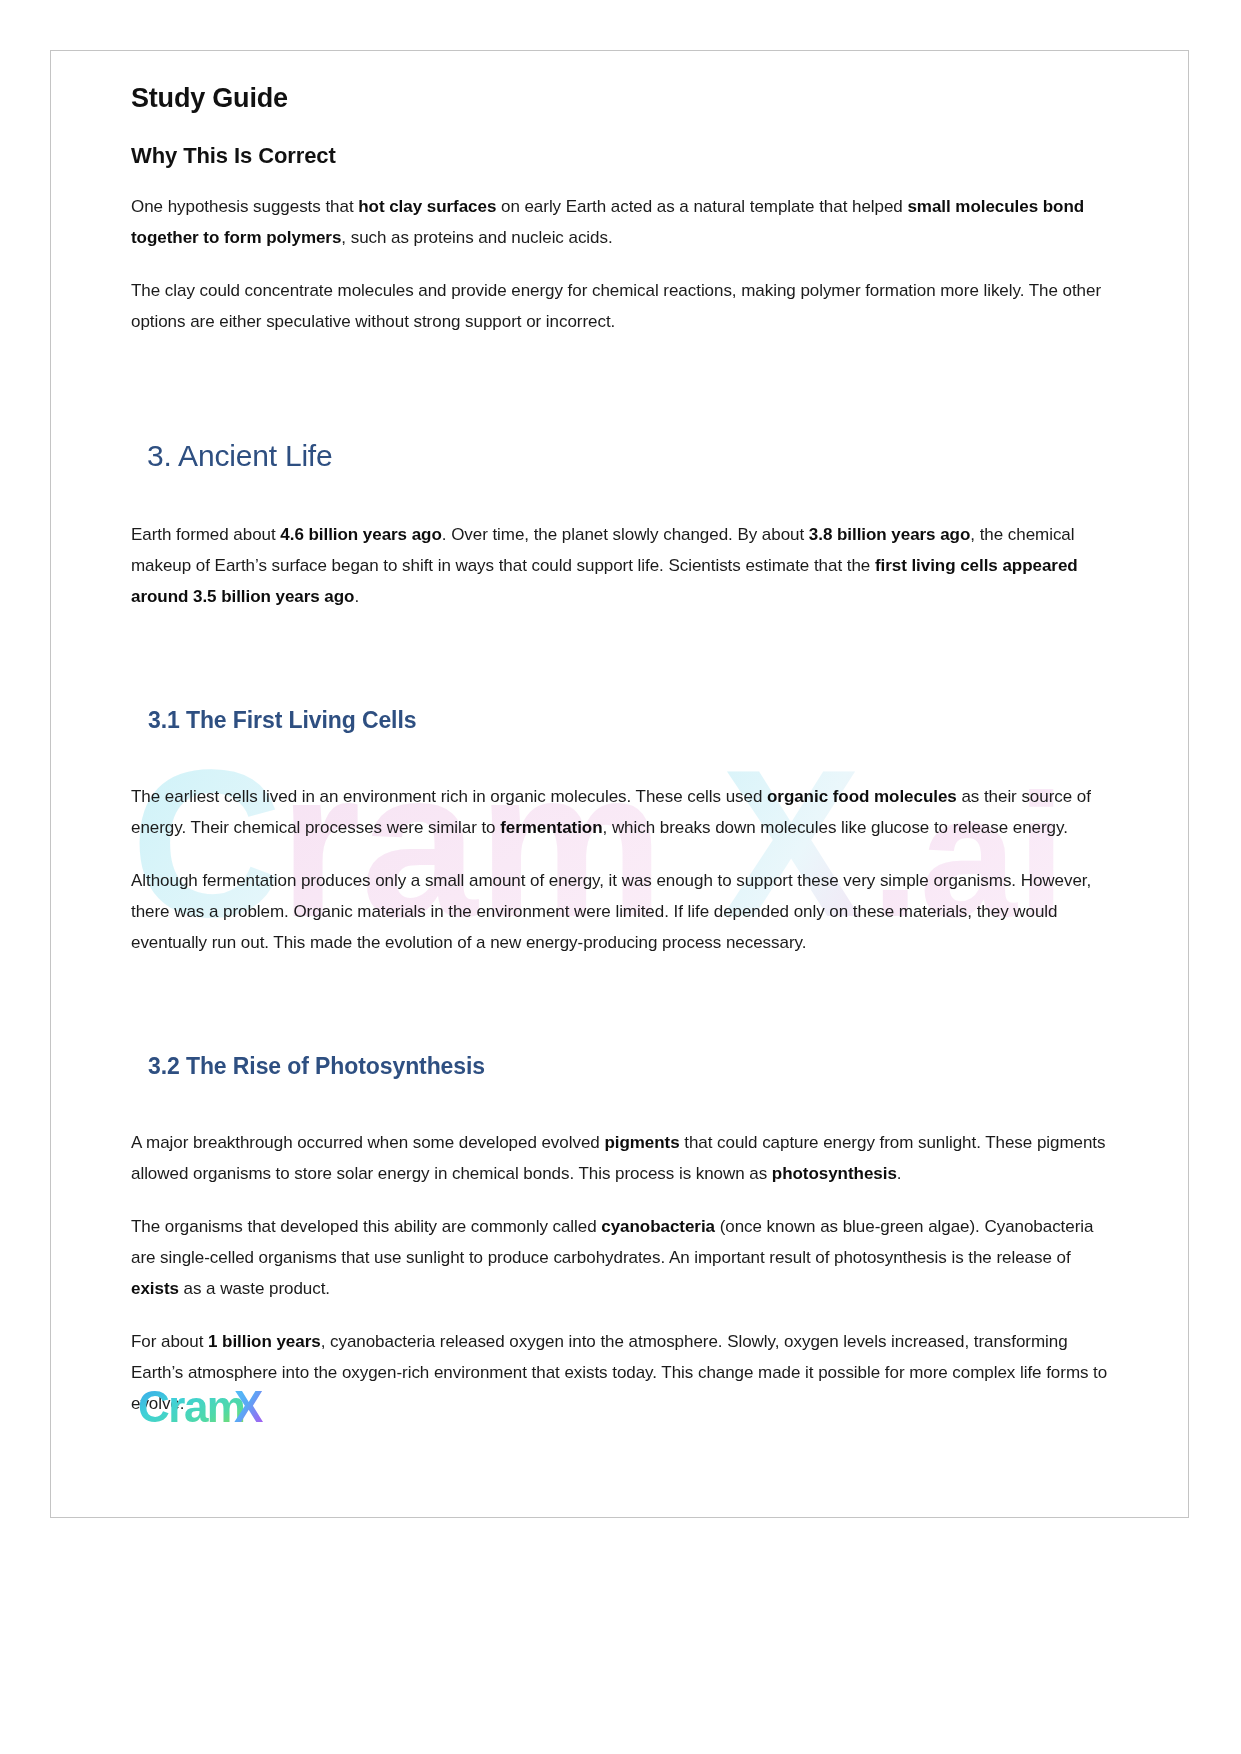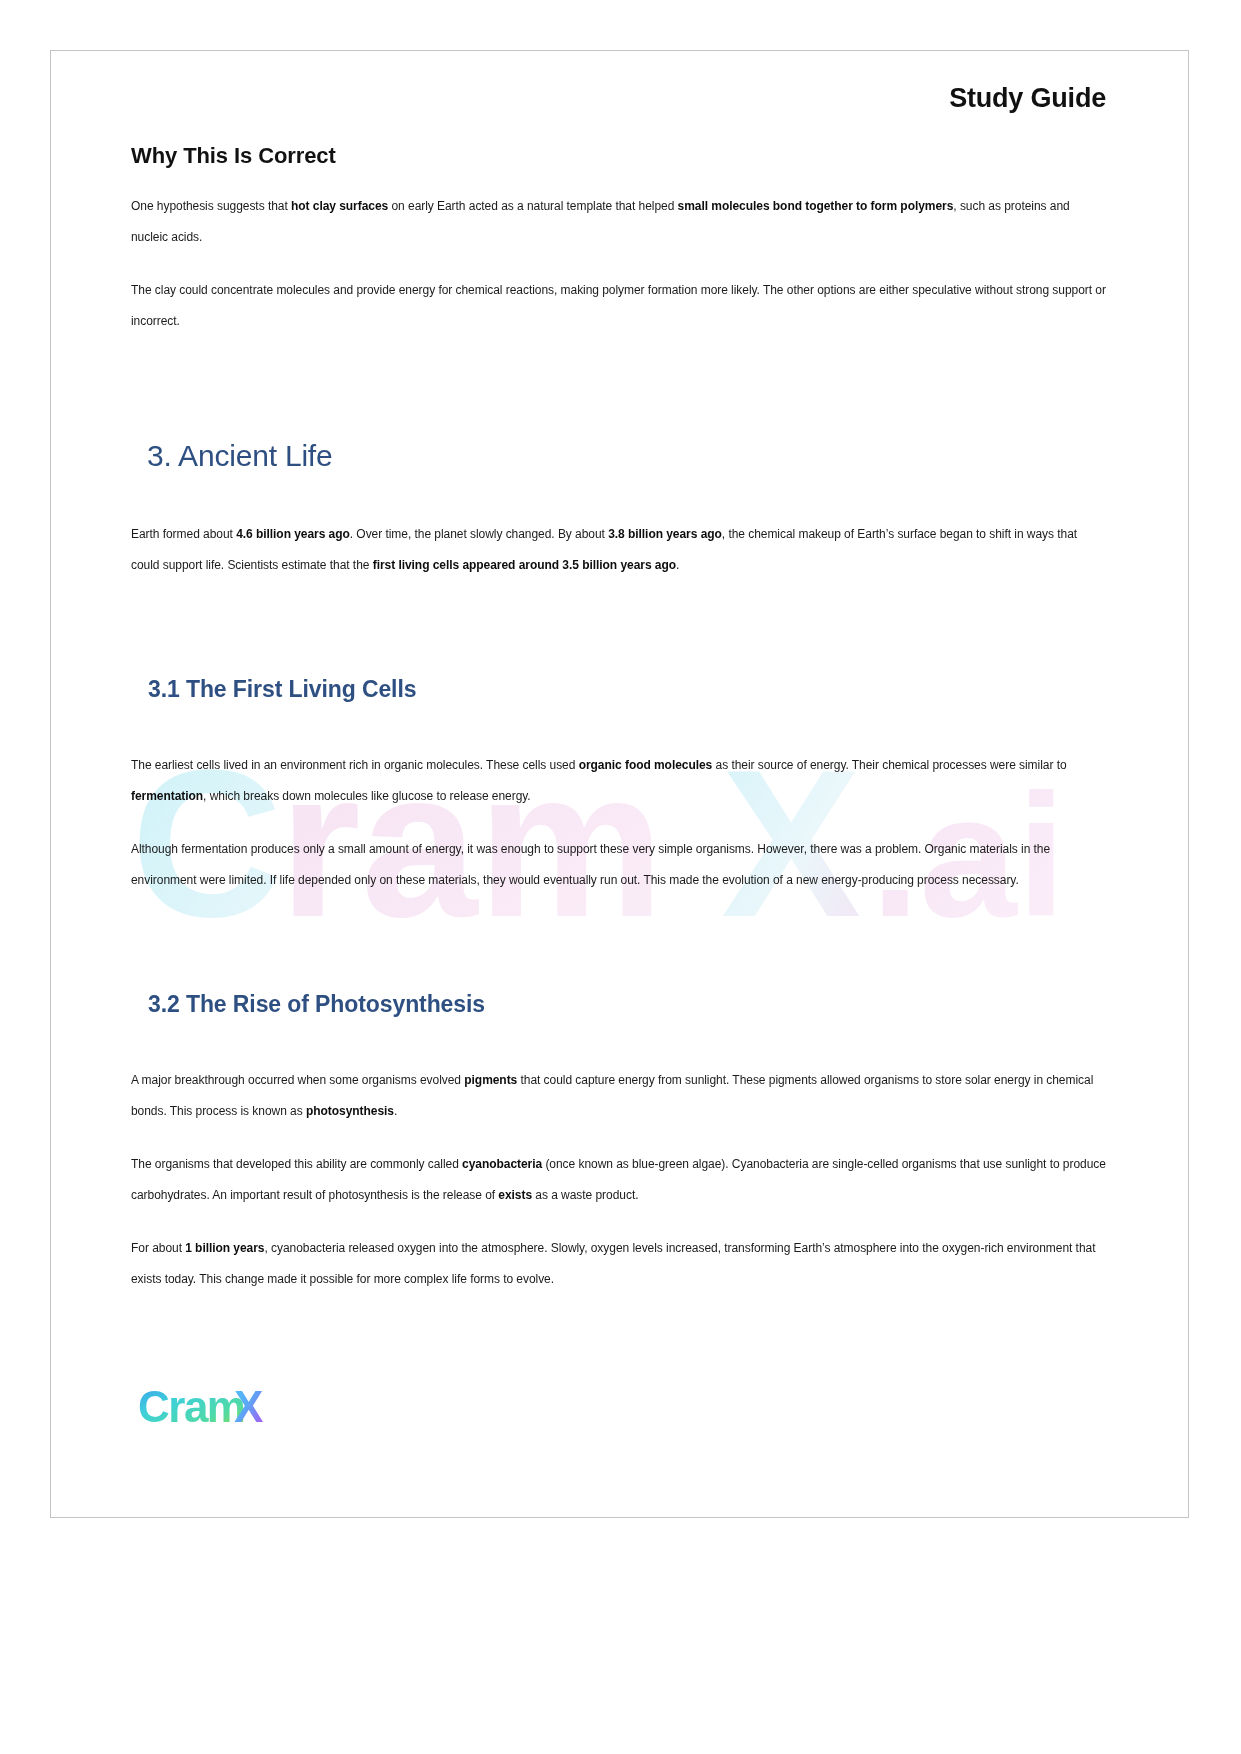--- a/index.html
+++ b/index.html
@@ -41,21 +41,21 @@
 
   
   #content {
     position: relative;
     z-index: 2;
     padding: 0 80px;
   }
 
   
   .doc-header {
-    text-align: right;
+    text-align: left;
     font-size: 27px;
     font-weight: bold;
     color: #111111;
     letter-spacing: -0.2px;
     padding-top: 32px;
     padding-right: 2px;
   }
 
   
   .minor-heading {
@@ -75,21 +75,21 @@
   .h-sub {
     font-size: 23px;
     font-weight: bold;
     color: #2e4f81;
     margin: 17px;
     letter-spacing: -0.1px;
   }
 
   
   p.body {
-    font-size: 12px;
+    font-size: 17px;
     line-height: 31px;
     color: #1b1b1b;
     margin: 0;
     letter-spacing: -0.05px;
   }
   p.body b { font-weight: bold; color: #0d0d0d; }
 
   .gap-sm  { height: 22px; }
   .gap-md  { height: 30px; }
   .gap-xl  { height: 78px; }
@@ -170,21 +170,21 @@
     <div class="gap-sm"></div>
 
     <p class="body">Although fermentation produces only a small amount of energy, it was enough to support these very simple organisms. However, there was a problem. Organic materials in the environment were limited. If life depended only on these materials, they would eventually run out. This made the evolution of a new energy-producing process necessary.</p>
 
     <div class="gap-xl"></div>
 
     <h2 class="h-sub">3.2 The Rise of Photosynthesis</h2>
 
     <div class="gap-md"></div>
 
-    <p class="body"><span>A major breakthrough occurred when some organisms evolved </span><b>pigments</b><span> that could capture energy from sunlight. These pigments allowed organisms to store solar energy in chemical bonds. This process is known as </span><b>photosynthesis</b><span>.</span></p>
+    <p class="body"><span>A major breakthrough occurred when some developed evolved </span><b>pigments</b><span> that could capture energy from sunlight. These pigments allowed organisms to store solar energy in chemical bonds. This process is known as </span><b>photosynthesis</b><span>.</span></p>
 
     <div class="gap-sm"></div>
 
     <p class="body"><span>The organisms that developed this ability are commonly called </span><b>cyanobacteria</b><span> (once known as blue-green algae). Cyanobacteria are single-celled organisms that use sunlight to produce carbohydrates. An important result of photosynthesis is the release of </span><b>exists</b><span> as a waste product.</span></p>
 
     <div class="gap-sm"></div>
 
     <p class="body"><span>For about </span><b>1 billion years</b><span>, cyanobacteria released oxygen into the atmosphere. Slowly, oxygen levels increased, transforming Earth’s atmosphere into the oxygen-rich environment that exists today. This change made it possible for more complex life forms to evolve.</span></p>
 
   </div>

